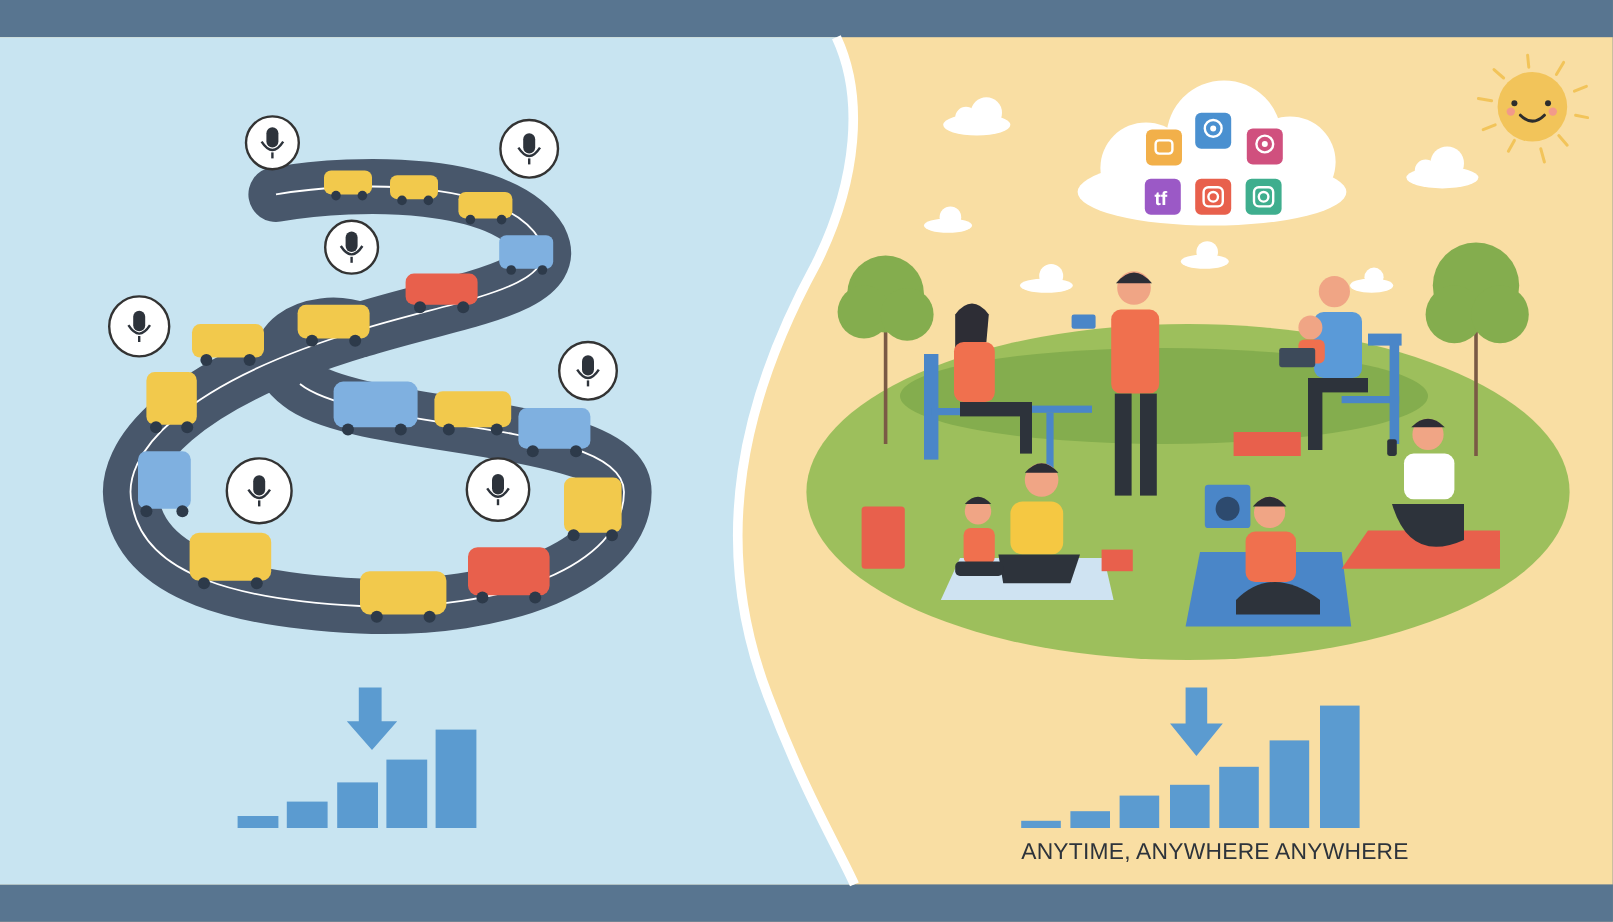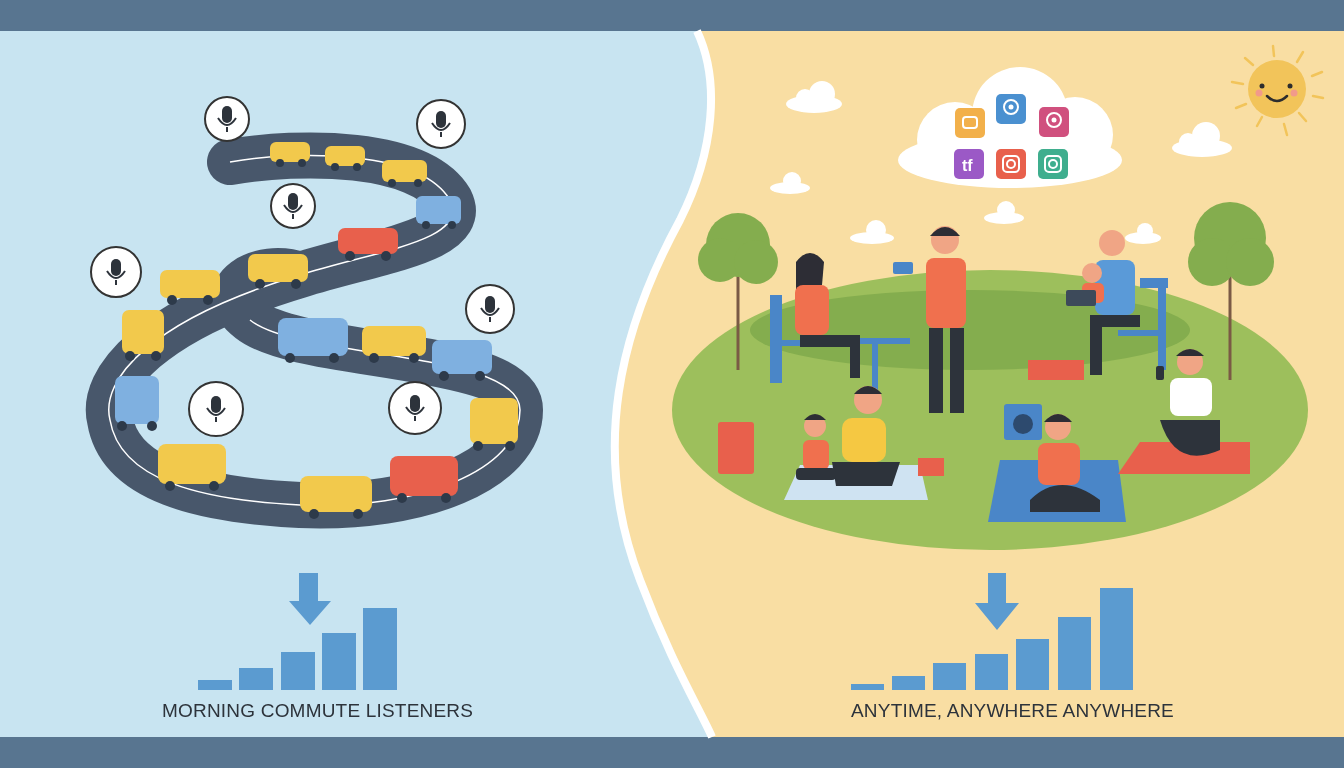--- a/index.html
+++ b/index.html
@@ -328,15 +328,14 @@
       <rect x="851" y="684" width="33" height="6" fill="#5b9bd0"></rect>
       <rect x="892" y="676" width="33" height="14" fill="#5b9bd0"></rect>
       <rect x="933" y="663" width="33" height="27" fill="#5b9bd0"></rect>
       <rect x="975" y="654" width="33" height="36" fill="#5b9bd0"></rect>
       <rect x="1016" y="639" width="33" height="51" fill="#5b9bd0"></rect>
       <rect x="1058" y="617" width="33" height="73" fill="#5b9bd0"></rect>
       <rect x="1100" y="588" width="33" height="102" fill="#5b9bd0"></rect>
     </g>
   </svg>
 
-  <div class="caption" style="left:162px;top:700px;">MORNING COMMUTE LISTENERS</div>
   <div class="caption" style="left:851px;top:700px;">ANYTIME, ANYWHERE ANYWHERE</div>
 </div>
 
 </body></html>

